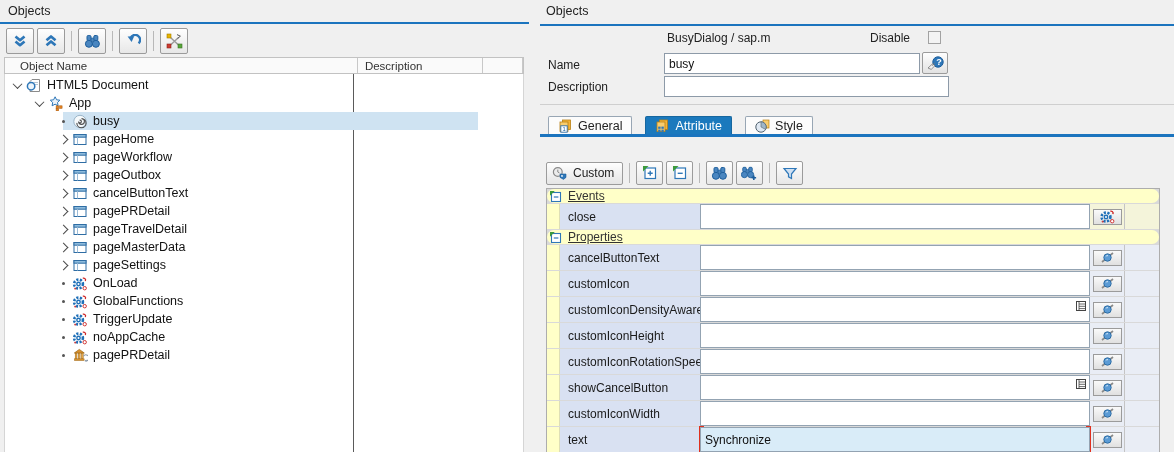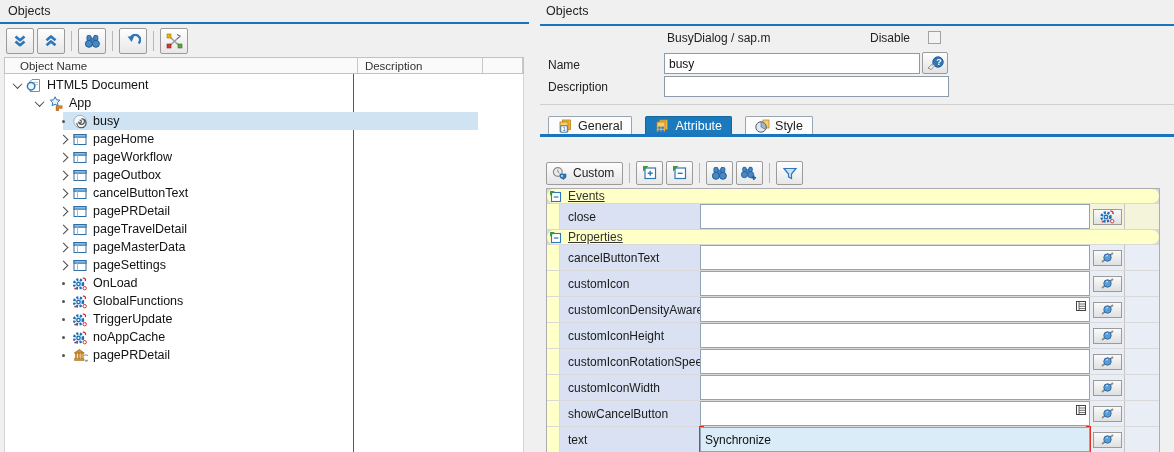--- a/index.html
+++ b/index.html
@@ -610,53 +610,53 @@
             <svg width="15" height="13" viewBox="0 0 15 13">
               <use href="#i-bind"></use>
             </svg>
           </div>
         </div>
       <div class="p-trail bluish"></div>
     </div>
 
     <div class="p-row">
       <div class="p-strip"></div>
-      <div class="p-label">customIconWidth</div>
-      <div class="p-value"></div>
-      <div class="p-btncell bluish">
-          <div class="vh-btn">
-            <svg width="15" height="13" viewBox="0 0 15 13">
-              <use href="#i-bind"></use>
-            </svg>
-          </div>
-        </div>
-      <div class="p-trail bluish"></div>
-    </div>
-
-    <div class="p-row">
-      <div class="p-strip"></div>
       <div class="p-label">showCancelButton</div>
       <div class="p-value">
         <span></span>
         <span class="dd"><svg width="12" height="12" viewBox="0 0 12 12">
               <use href="#i-dd-list"></use>
             </svg></span>
       </div>
       <div class="p-btncell bluish">
           <div class="vh-btn">
             <svg width="15" height="13" viewBox="0 0 15 13">
               <use href="#i-bind"></use>
             </svg>
           </div>
         </div>
       <div class="p-trail bluish"></div>
     </div>
 
     <div class="p-row">
       <div class="p-strip"></div>
+      <div class="p-label">customIconWidth</div>
+      <div class="p-value"></div>
+      <div class="p-btncell bluish">
+          <div class="vh-btn">
+            <svg width="15" height="13" viewBox="0 0 15 13">
+              <use href="#i-bind"></use>
+            </svg>
+          </div>
+        </div>
+      <div class="p-trail bluish"></div>
+    </div>
+
+    <div class="p-row">
+      <div class="p-strip"></div>
       <div class="p-label">text</div>
       <div class="p-value edited">Synchronize</div>
       <div class="p-btncell bluish">
           <div class="vh-btn">
             <svg width="15" height="13" viewBox="0 0 15 13">
               <use href="#i-bind"></use>
             </svg>
           </div>
         </div>
       <div class="p-trail bluish"></div>

